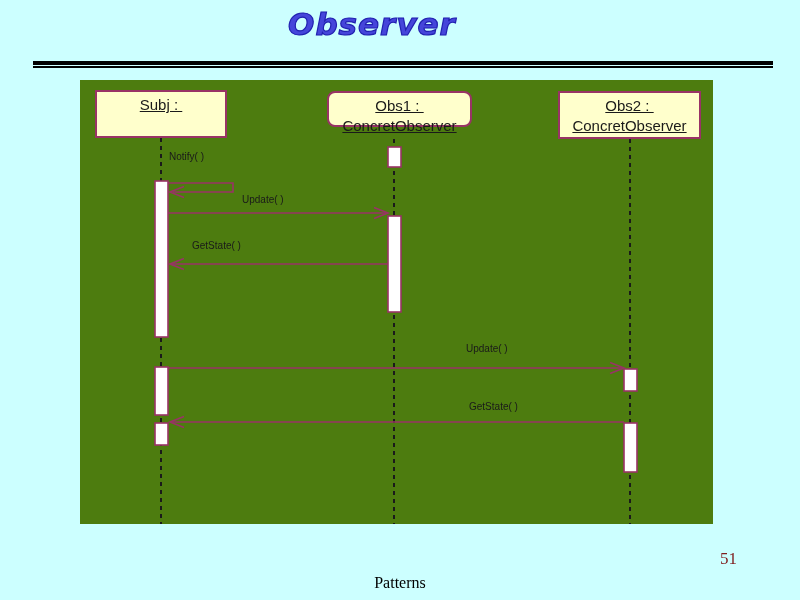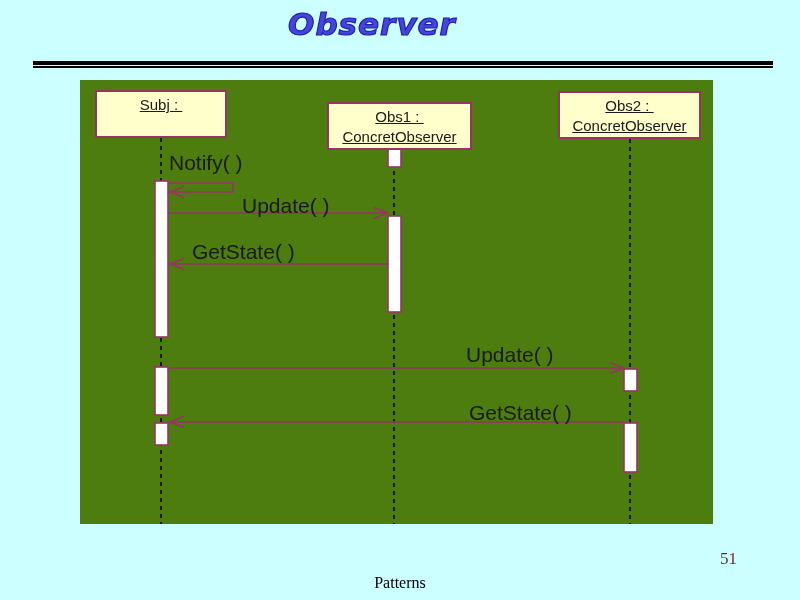--- a/index.html
+++ b/index.html
@@ -25,25 +25,25 @@
   .panel{position:absolute;left:80px;top:80px;width:633px;height:444px;background:#4d7c0f;}
   .panel svg{position:absolute;left:0;top:0;}
 
   
   .actor{
     position:absolute;box-sizing:border-box;border:2px solid #993366;background:#FFFFCC;
     text-align:center;color:#1a1a1a;font-size:15px;line-height:20px;padding-top:3px;
   }
   .actor span{display:block;text-decoration:underline;white-space:pre;}
   .actor-subj{left:15px;top:10px;width:132px;height:48px;}
-  .actor-obs1{left:247px;top:22px;width:145px;height:48px;}
+  .actor-obs1{left:247px;top:11px;width:145px;height:36px;border-radius:8px;}
   .actor-obs2{left:478px;top:11px;width:143px;height:48px;}
 
   
-  .msg-label{position:absolute;color:#1a1a1a;font-size:21px;white-space:pre;}
+  .msg-label{position:absolute;color:#1a1a1a;font-size:10px;white-space:pre;}
   .lbl-notify   {left:89px; top:71px;}
   .lbl-update1  {left:162px;top:114px;}
   .lbl-getstate1{left:112px;top:160px;}
   .lbl-update2  {left:386px;top:263px;}
   .lbl-getstate2{left:389px;top:321px;}
 
   
   .footer-center{
     position:absolute;left:250px;top:550px;width:300px;text-align:center;
     font-family:"Liberation Serif",serif;font-size:16px;color:#000000;margin-top:24px;

